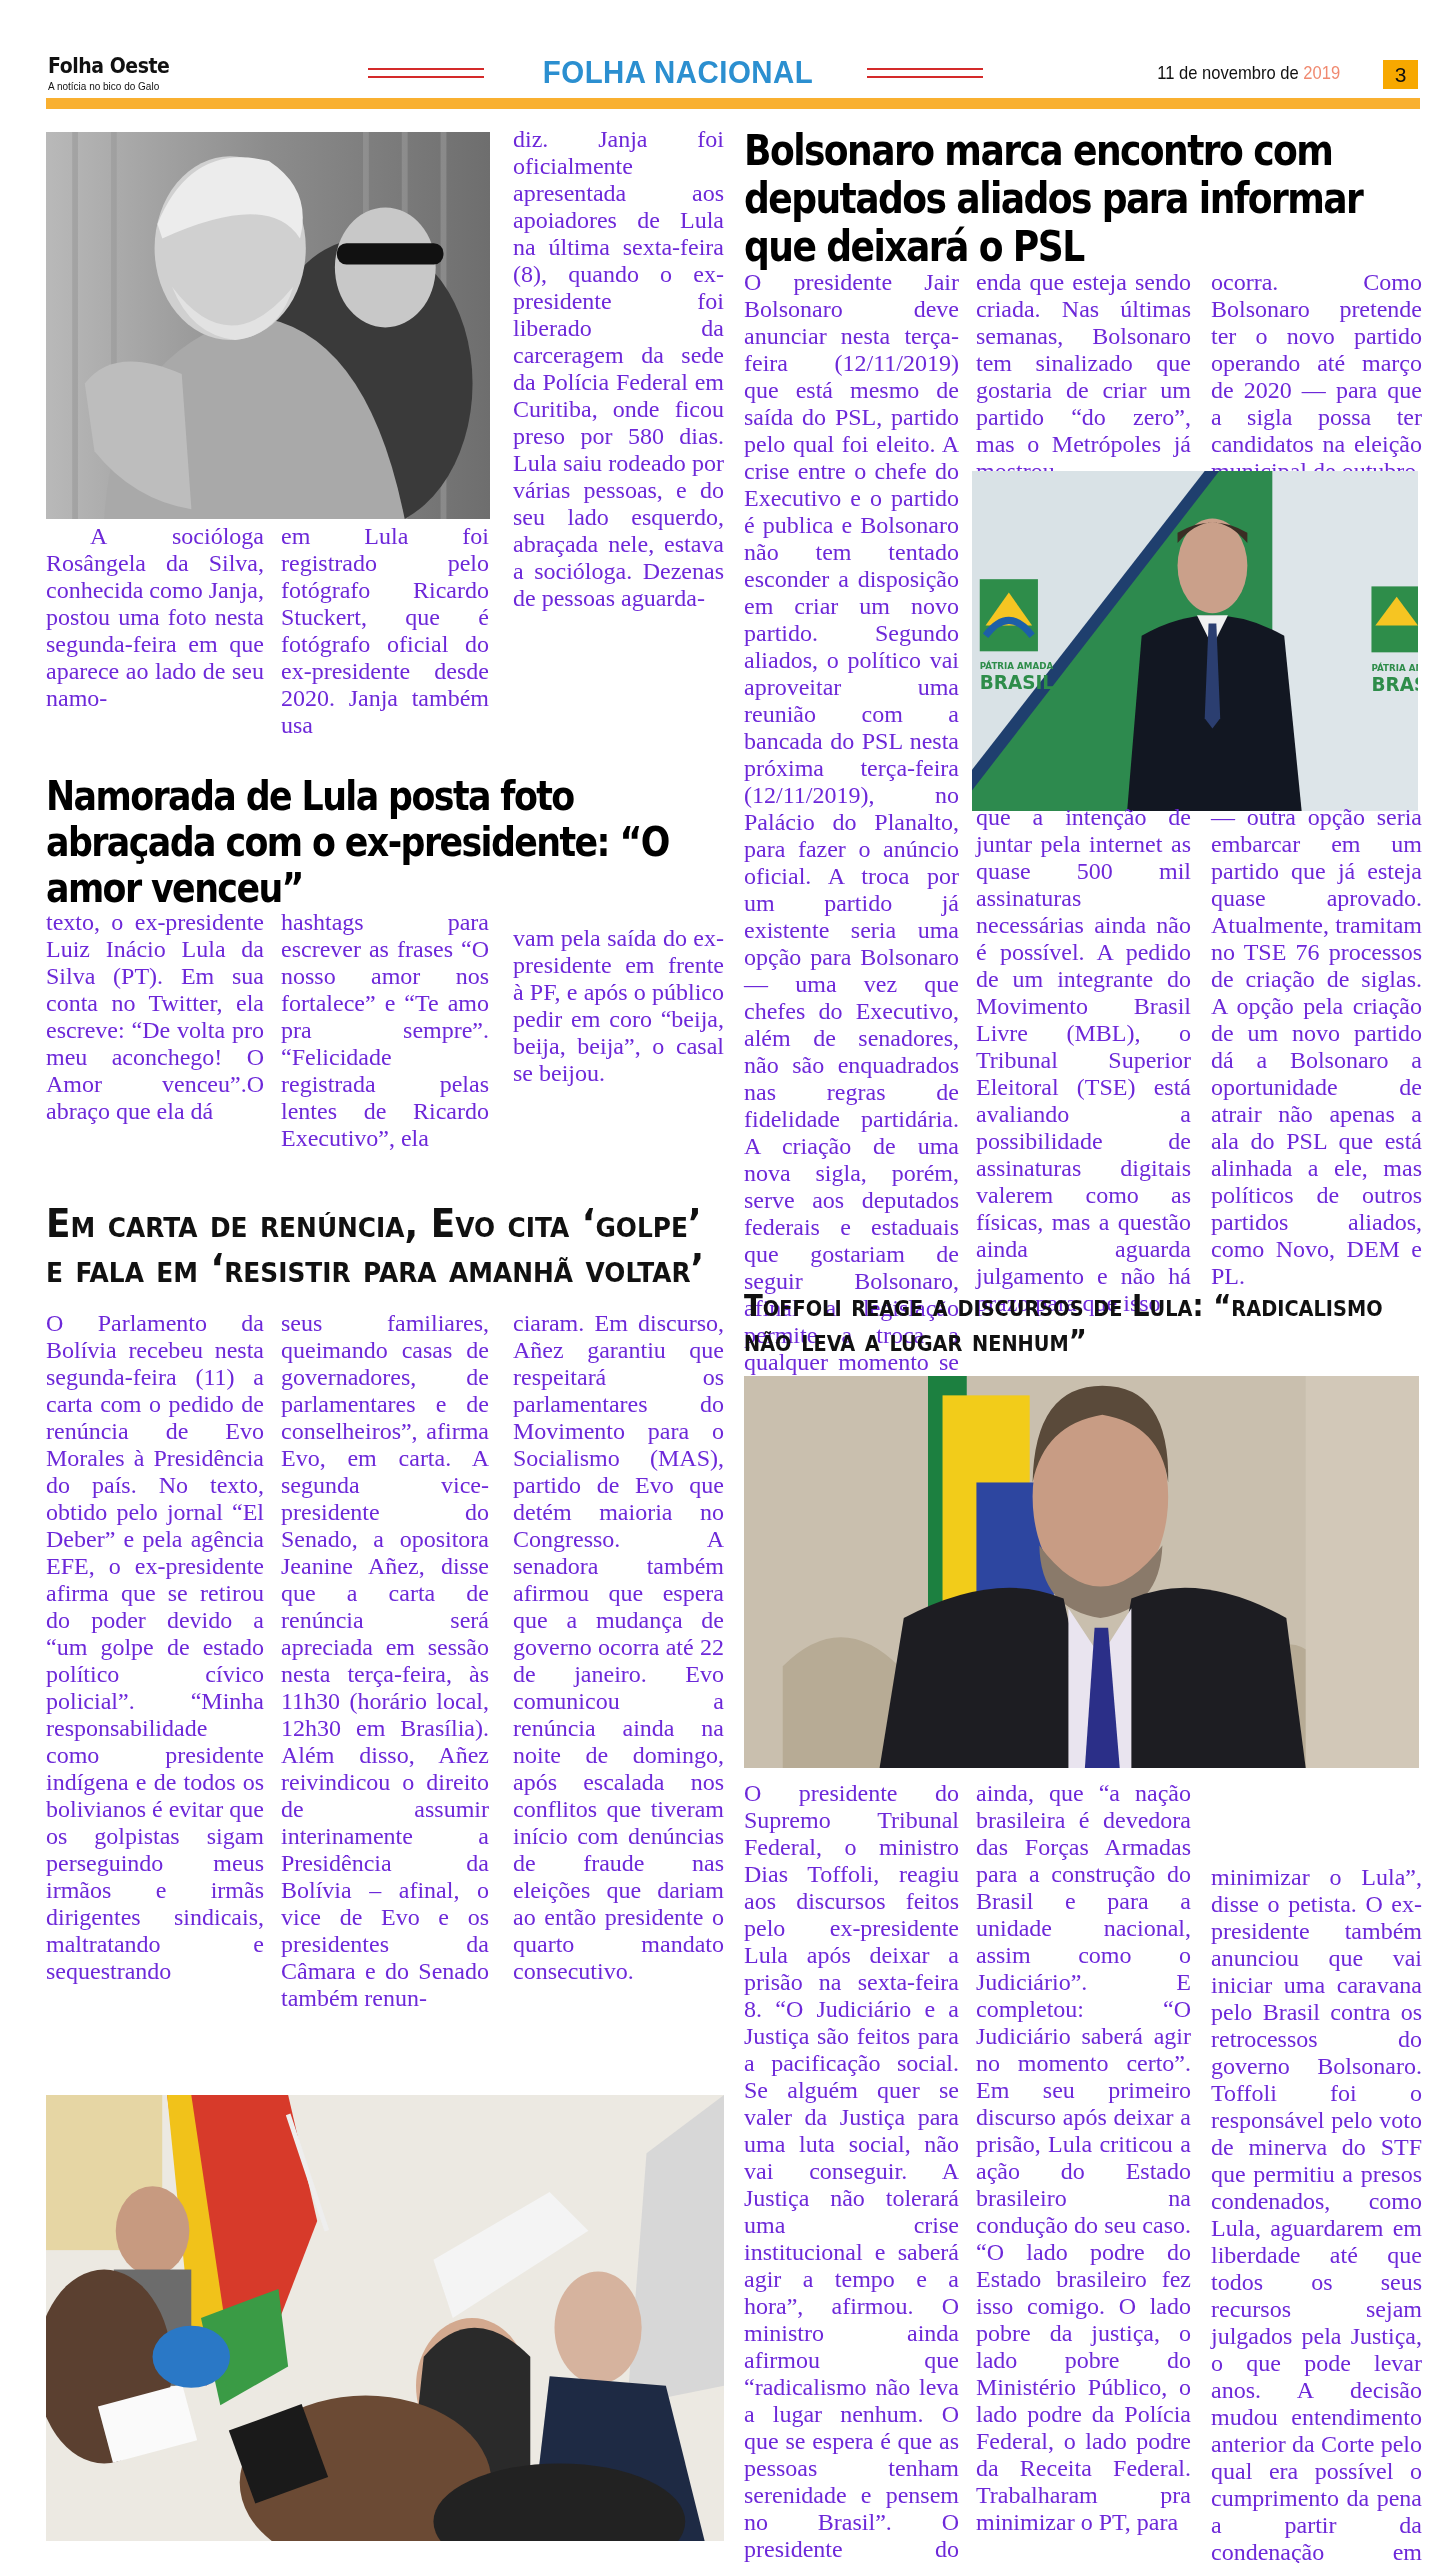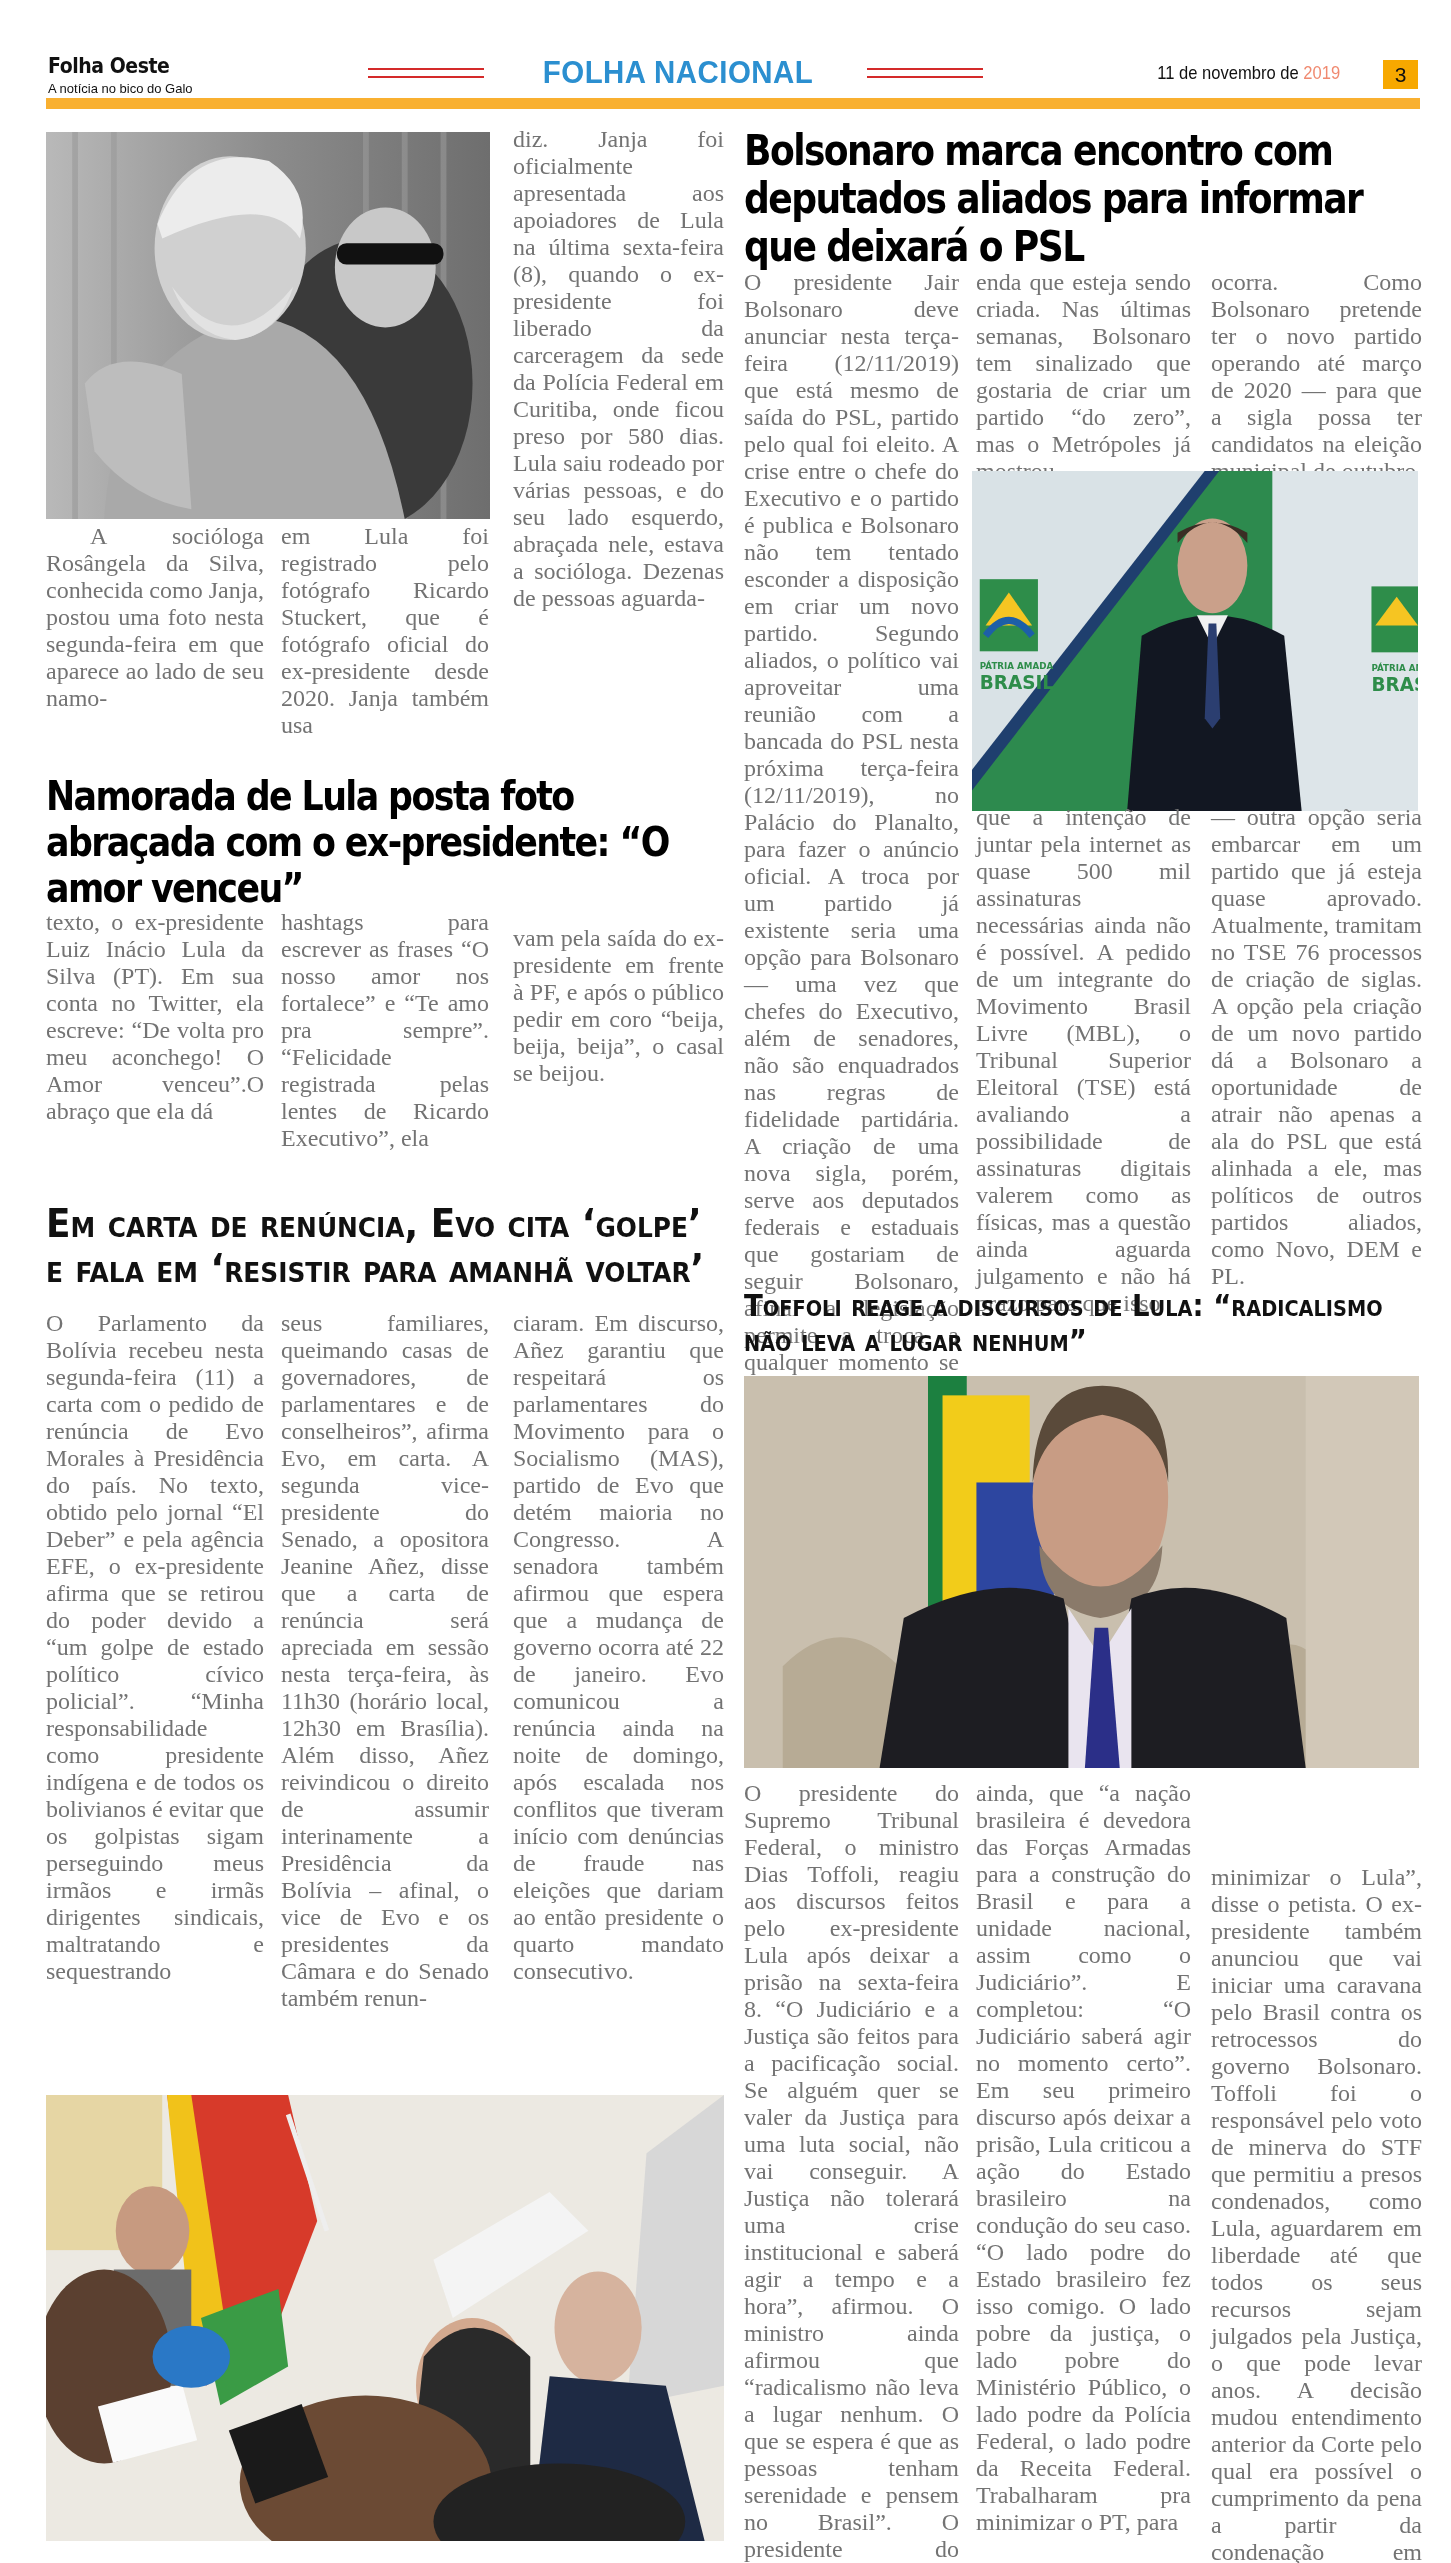--- a/index.html
+++ b/index.html
@@ -2,36 +2,36 @@
 <html><head>
 <meta charset="utf-8">
 <style>
   *{box-sizing:border-box;margin:0;padding:0}
   html,body{width:1451px;height:2563px;background:#fff;overflow:hidden}
   body{position:relative;font-family:"Liberation Serif","DejaVu Serif",serif;color:#1a1a1a}
   .abs{position:absolute}
 
   
   .brand-name{left:48px;top:54px;font-family:"DejaVu Sans",sans-serif;font-weight:bold;font-size:21px;letter-spacing:-0.5px;color:#111;transform:scaleX(0.9);transform-origin:left}
-  .brand-tag{left:48px;top:81px;font-family:"Liberation Sans",sans-serif;font-size:13px;color:#111}
+  .brand-tag{left:48px;top:81px;font-family:"Liberation Sans",sans-serif;font-size:10px;color:#111}
   .rule-pair{height:9.7px;width:116px;border-top:2.9px solid #d42a2a;border-bottom:2.9px solid #d42a2a}
   .rule-left{left:368px;top:68px}
   .rule-right{left:867px;top:68px}
   .section-title{left:494px;top:54px;width:368px;text-align:center;font-family:"Liberation Sans",sans-serif;font-weight:bold;font-size:32px;color:#2b8fd0;letter-spacing:0.5px;transform:scaleX(0.92)}
   .issue-date{right:111px;top:62px;font-family:"Liberation Sans",sans-serif;font-size:18.4px;color:#111;transform:scaleX(0.9);transform-origin:right}
   .issue-year{color:#f08a70}
   .page-num{left:1383px;top:60px;width:35px;height:29px;background:#f7a800;font-family:"Liberation Sans",sans-serif;font-size:21px;text-align:center;line-height:29px;color:#111}
   .mast-rule{left:46px;top:98px;width:1374px;height:10.7px;background:#f9b030}
 
   
   .photo{overflow:hidden}
   .photo svg{width:100%;height:100%;display:block}
 
   
-  .col{font-size:24px;line-height:27px;text-align:justify;hyphens:manual;color:#737373}
+  .col{font-size:24px;line-height:27px;text-align:justify;hyphens:manual;color:#6d28d9}
   .col p{margin:0}
   .indent{text-indent:44px}
 
   
   .hl-impact{font-family:"DejaVu Sans",sans-serif;font-weight:bold;color:#000;letter-spacing:-1.9px;line-height:46px;transform-origin:left top}
   .hl-caps{font-family:"DejaVu Sans",sans-serif;font-weight:bold;color:#111;font-variant:small-caps;transform-origin:left top}
 </style>
 </head>
 <body>
 

